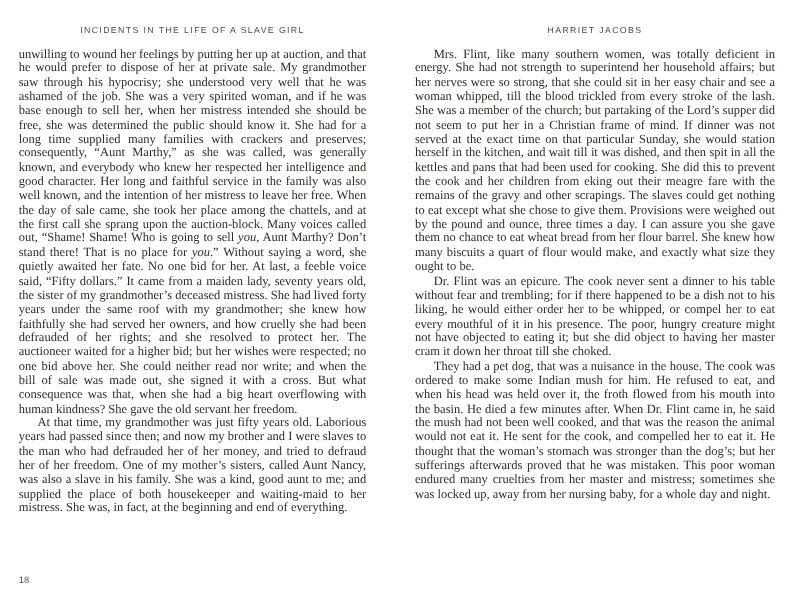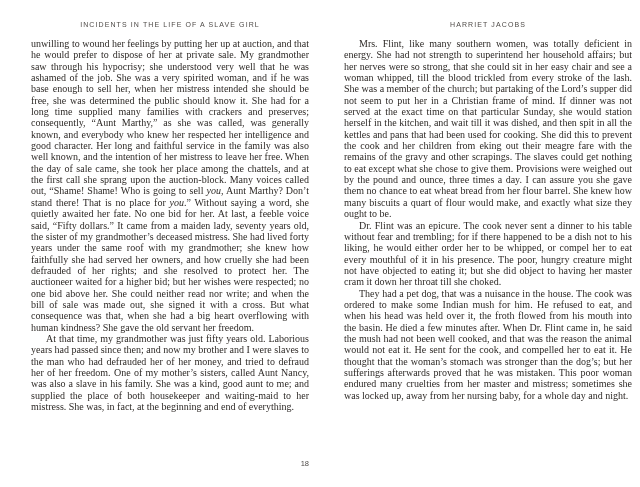--- a/index.html
+++ b/index.html
@@ -12,22 +12,22 @@
     width: 640px;
     height: 487px;
     background: #ffffff;
     overflow: hidden;
   }
   .page {
     position: absolute;
     top: 0;
     height: 487px;
   }
-  .page-left  { left: 31px;  width: 278px; }
-  .page-right { left: 344px; width: 288px; }
+  .page-left  { left: 15px;  width: 278px; }
+  .page-right { left: 332px; width: 288px; }
   .running-header {
     margin-top: 21px;
     text-align: center;
     font-family: "Liberation Sans", sans-serif;
     font-size: 7px;
     letter-spacing: 1.1px;
     color: #4e4a47;
     white-space: nowrap;
   }
   .page-body {
@@ -43,21 +43,21 @@
     padding: 0;
   }
   .page-body p.indent {
     text-indent: 15px;
   }
   .page-number {
     position: absolute;
     top: 459px;
     left: 0;
     width: 100%;
-    text-align: right;
+    text-align: left;
     font-family: Liberation Sans, sans-serif;
     font-size: 7.5px;
     color: #4e4a47;
   }
   em { font-style: italic; }
 </style>
 </head>
 <body>
 
 <div id="canvas">

